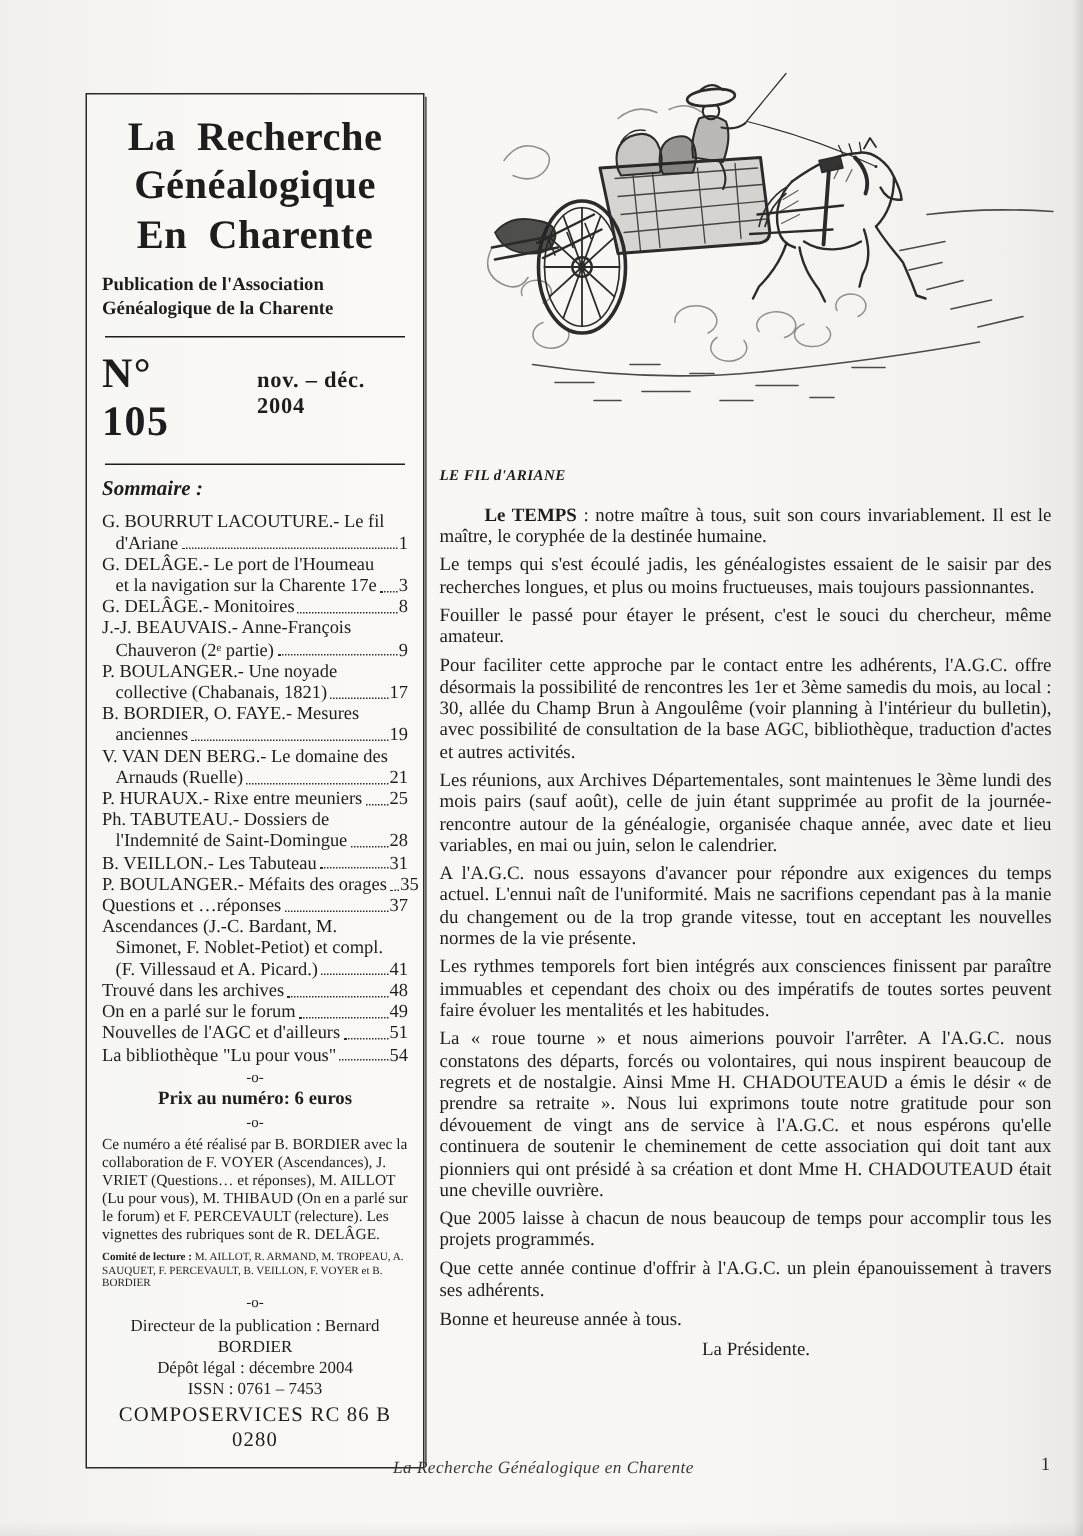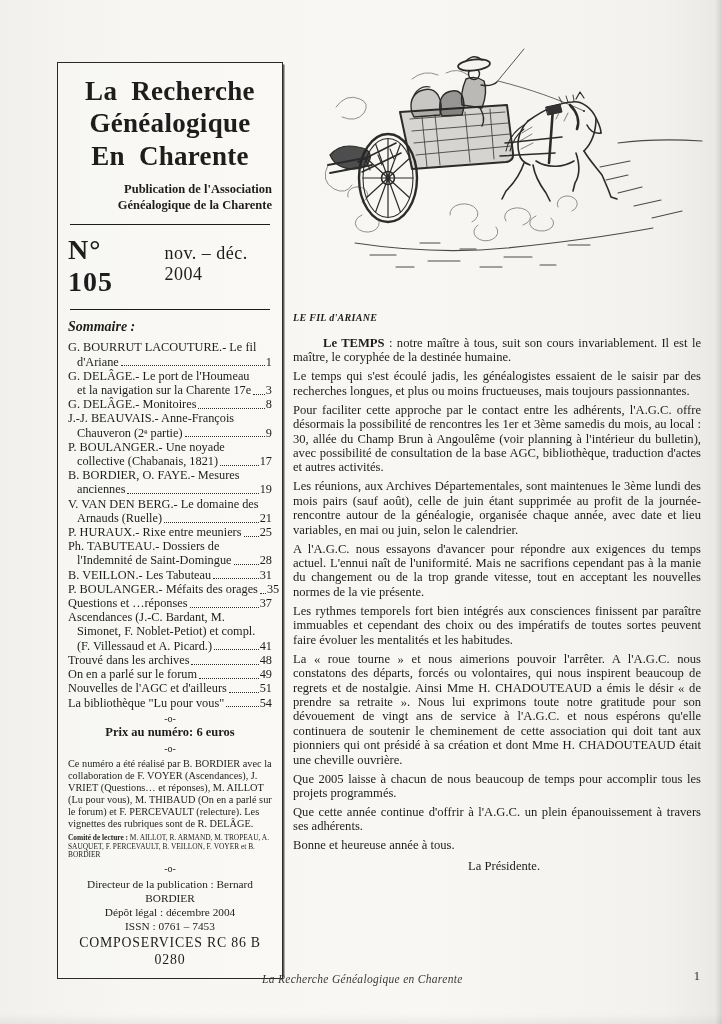--- a/index.html
+++ b/index.html
@@ -17,25 +17,25 @@
   
   .left-box{
     position:absolute;left:57px;top:62px;width:226px;
     border:1.5px solid #2a2a2a;
     box-shadow:4px 0 0 -2.5px rgba(70,70,70,.85);
     padding:12px 10px 10px 10px;box-sizing:border-box;
     background:rgba(255,255,255,.25);
   }
   .jtitle{font-weight:bold;font-size:27px;line-height:1.2;text-align:center;
     word-spacing:7px;letter-spacing:.3px;}
-  .jsub{font-weight:bold;font-size:12.5px;line-height:1.25;text-align:right;margin-top:10px;}
+  .jsub{font-weight:bold;font-size:12.5px;line-height:1.25;text-align:left;margin-top:10px;}
   .rule{border:0;border-top:1.5px solid #1c1c1c;margin:11px 2px 0 2px;}
   .issue-row{display:flex;align-items:baseline;justify-content:flex-start;margin-top:9px;}
   .issue-no{font-weight:bold;font-size:28px;letter-spacing:1px;}
-  .issue-date{font-weight:normal;font-size:18px;margin-left:23px;letter-spacing:.5px;}
+  .issue-date{font-weight:bold;font-size:15px;margin-left:23px;letter-spacing:.5px;}
   .som-head{font-weight:bold;font-style:italic;font-size:14px;margin:9px 0 5px 0;}
   .toc{font-size:12.3px;line-height:14.2px;}
   .toc-entry{margin:0;}
   .toc-line.cont{padding-left:9px;}
   .toc-line.last{display:flex;align-items:flex-end;}
   .toc-line.last .t{white-space:nowrap;}
   .leader{flex:1;border-bottom:1.7px dotted #2e2e2e;margin:0 1px 2.5px 2px;min-width:6px;}
   .pg{white-space:nowrap;}
   .sep{ text-align:center;font-size:10px;line-height:11px;margin-top:3px;}
   .price{text-align:center;font-weight:bold;font-size:12.5px;line-height:15px;margin-top:1px;}
@@ -309,20 +309,21 @@
   </g>
 </svg>
 </div>
 
 <div class="article">
   <div class="art-title">LE FIL d'ARIANE</div>
   <div class="art-body">
     <p class="lead-p"><span class="ind"></span><b>Le TEMPS</b><span> : notre maître à tous, suit  son  cours invariablement. Il est le maître, le coryphée de la destinée humaine.</span></p>
     <div>
         <p>Le temps qui s'est écoulé jadis, les généalogistes essaient de le saisir par des recherches longues, et plus ou moins fructueuses, mais toujours passionnantes.</p>
+        <p>Fouiller le passé pour étayer le présent, c'est le souci du chercheur, même amateur.</p>
         <p>Pour faciliter cette approche par le contact entre les adhérents, l'A.G.C. offre désormais la possibilité de rencontres les 1er et 3ème samedis du mois, au local : 30, allée du Champ Brun à Angoulême (voir planning à l'intérieur du bulletin), avec possibilité de consultation de la base AGC, bibliothèque, traduction d'actes et autres activités.</p>
         <p>Les réunions, aux Archives Départementales, sont maintenues le 3ème lundi des mois pairs (sauf août), celle de juin étant supprimée au profit de la journée-rencontre autour de la généalogie, organisée chaque année, avec date et lieu variables, en mai ou juin, selon le calendrier.</p>
         <p>A l'A.G.C. nous essayons d'avancer pour répondre aux exigences du temps actuel. L'ennui naît de l'uniformité. Mais ne sacrifions cependant pas à la manie du changement ou de la trop grande vitesse, tout en acceptant les nouvelles normes de la vie présente.</p>
         <p>Les rythmes temporels fort bien intégrés aux consciences finissent par paraître immuables et cependant des choix ou des impératifs de toutes sortes peuvent faire évoluer les mentalités et les habitudes.</p>
         <p>La « roue tourne » et nous aimerions pouvoir l'arrêter. A l'A.G.C. nous constatons des départs, forcés ou volontaires, qui nous inspirent beaucoup de regrets et de nostalgie. Ainsi Mme H. CHADOUTEAUD a émis le désir « de prendre sa retraite ». Nous lui exprimons toute notre gratitude pour son dévouement de vingt ans de service à l'A.G.C. et nous espérons qu'elle continuera de  soutenir  le cheminement de cette association qui doit tant aux pionniers qui ont présidé à sa création et dont Mme H. CHADOUTEAUD était une cheville ouvrière.</p>
         <p>Que 2005 laisse à chacun de nous beaucoup de temps pour accomplir tous les projets programmés.</p>
         <p>Que cette année continue d'offrir à l'A.G.C. un plein épanouissement à travers ses adhérents.</p>
         <p>Bonne et heureuse année à tous.</p>
       </div>
     <div class="signature">La Présidente.</div>

